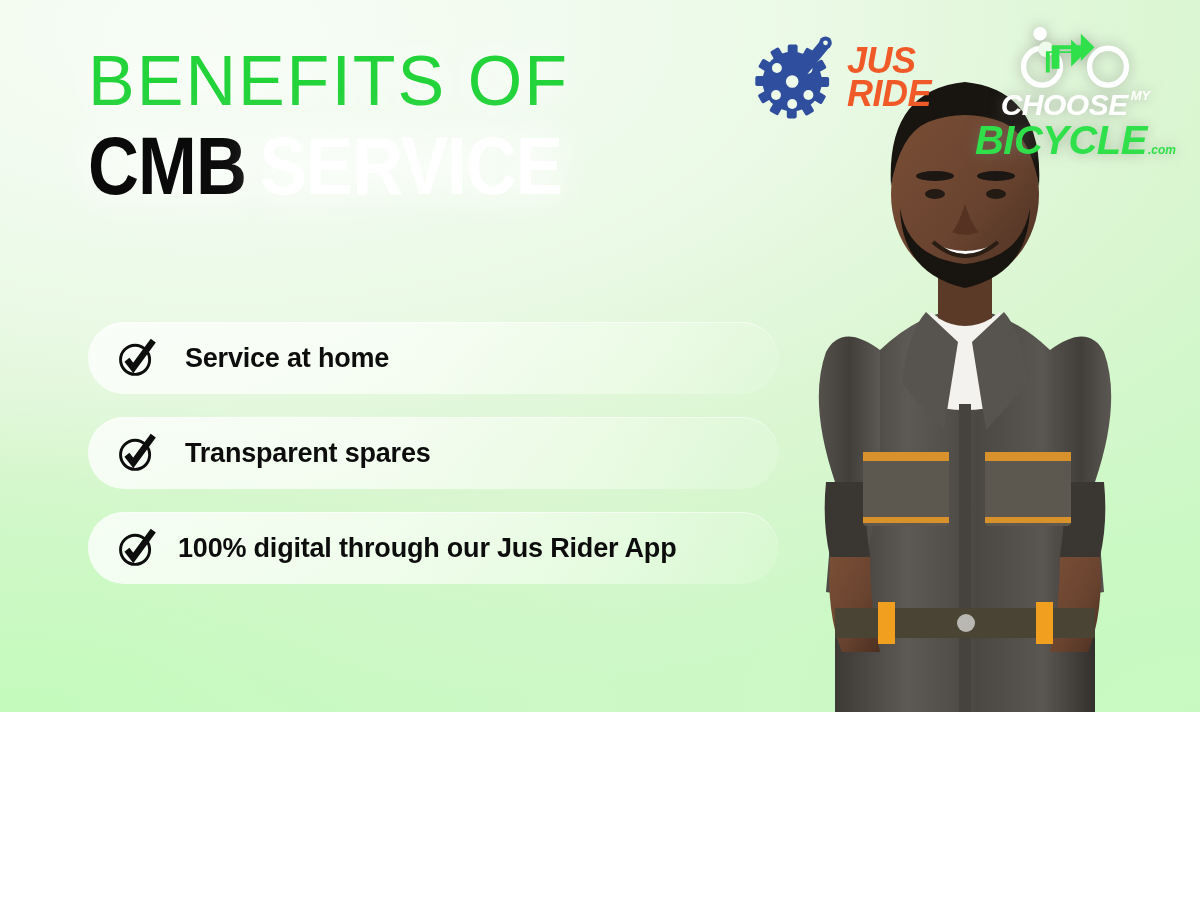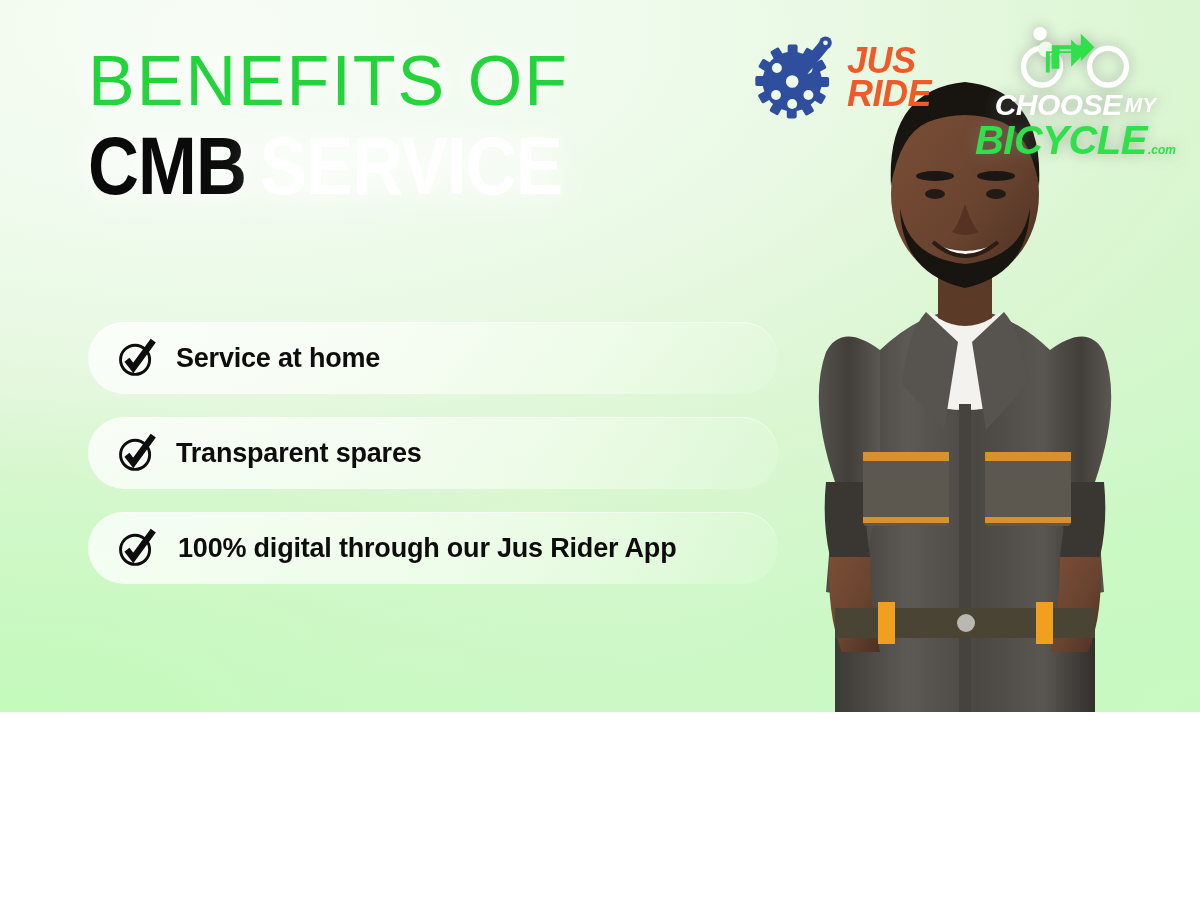--- a/index.html
+++ b/index.html
@@ -94,37 +94,37 @@
   
   .cmb-logo {
     display: flex;
     flex-direction: column;
     align-items: center;
     filter: drop-shadow(0 0 7px rgba(120,120,120,0.55));
   }
   .cmb-mark { width: 118px; height: 66px; display: block; }
   .cmb-word-row {
     display: flex;
-    align-items: center;
+    align-items: flex-start;
     justify-content: center;
     margin-top: -2px;
   }
   .cmb-choose {
     font-family: "Liberation Sans", sans-serif;
     font-style: italic;
     font-weight: 700;
     font-size: 30px;
     color: #ffffff;
     letter-spacing: -0.5px;
   }
   .cmb-my {
     font-family: "Liberation Sans", sans-serif;
     font-style: italic;
     font-weight: 700;
-    font-size: 21px;
+    font-size: 13px;
     color: #ffffff;
     margin-left: 3px;
   }
   .cmb-word-row2 {
     display: flex;
     align-items: baseline;
     justify-content: center;
     margin-top: -4px;
   }
   .cmb-bicycle {
@@ -167,21 +167,21 @@
                 rgba(240,255,236,0.18) 100%);
     box-shadow: 0 1px 0 rgba(255,255,255,0.55) inset;
   }
   .benefit-card:last-child { margin-bottom: 0; }
   .check-icon { width: 40px; height: 40px; flex: 0 0 40px; display: block; }
   .benefit-text {
     font-family: "Liberation Sans Narrow", "Liberation Sans", sans-serif;
     font-size: 27px;
     font-weight: 700;
     color: #0d0d0d;
-    margin-left: 20px;
+    margin-left: 29px;
     letter-spacing: -0.2px;
     white-space: nowrap;
   }
   .card-wide .benefit-text { margin-left: 22px; }
 
   
   .person {
     position: absolute;
     right: 0;
     bottom: 0;

